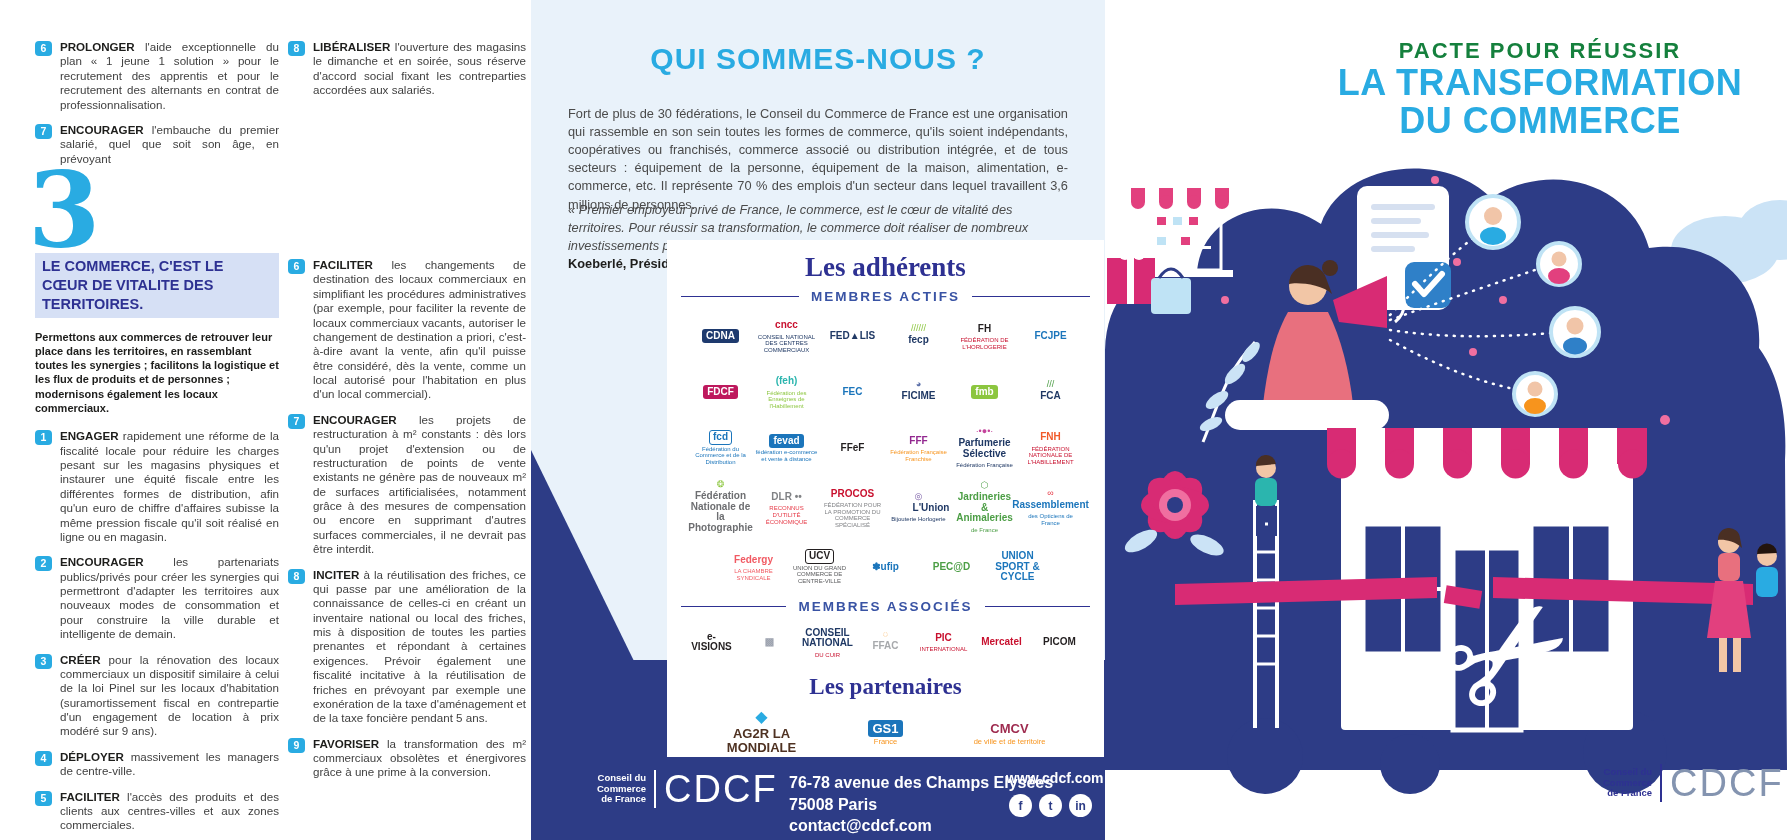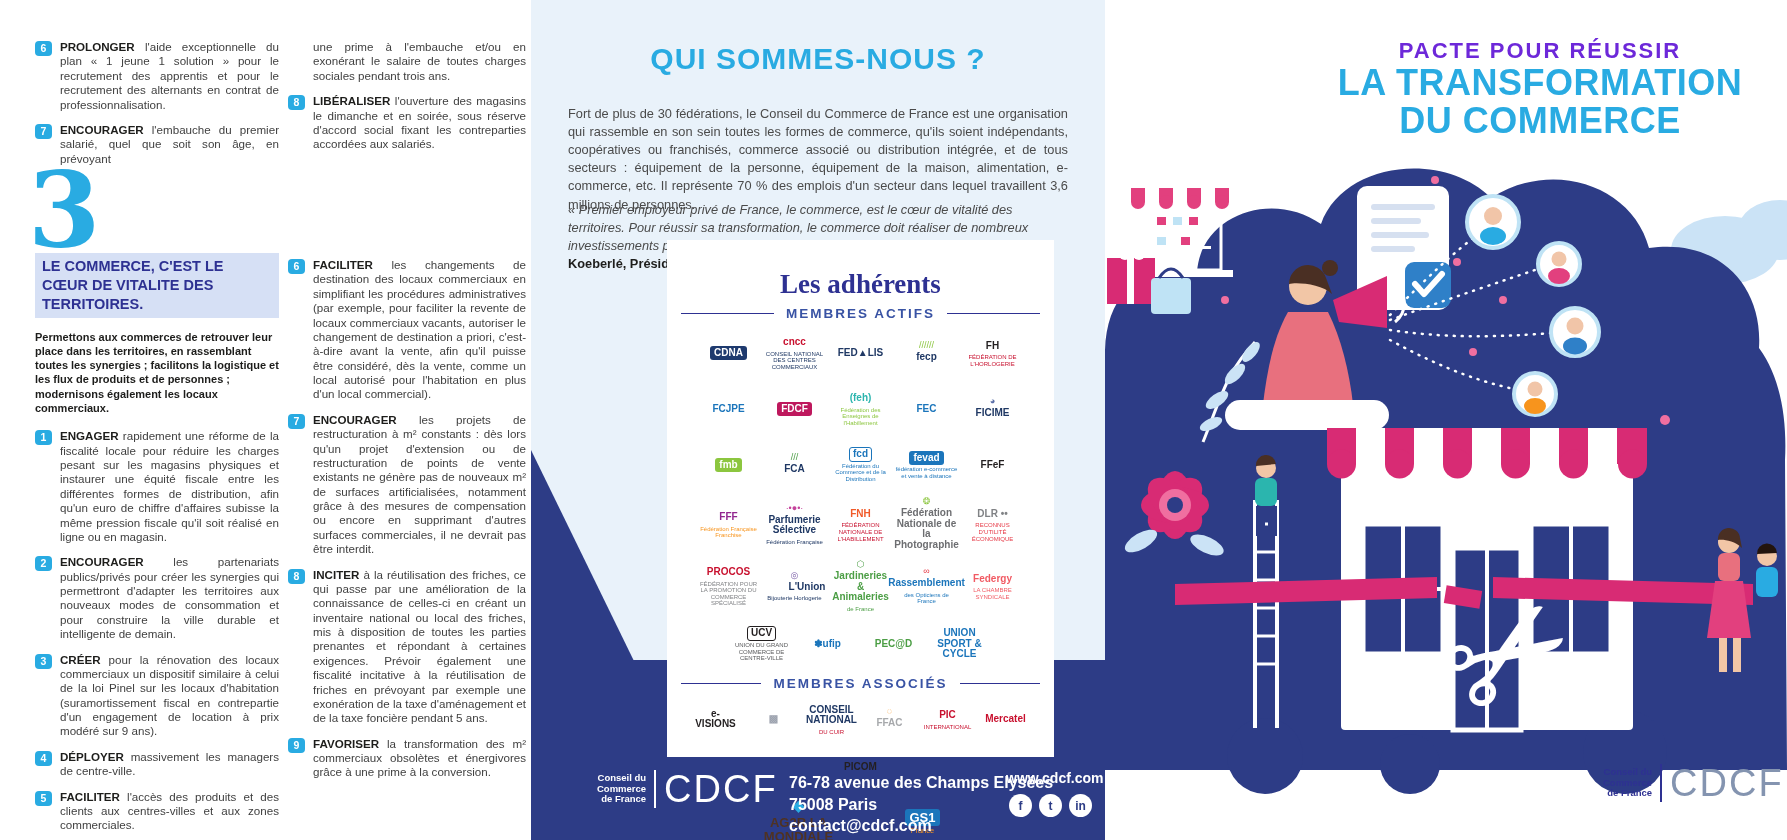--- a/index.html
+++ b/index.html
@@ -25,22 +25,22 @@
   .mid-title{position:absolute;left:0;top:42px;width:574px;text-align:center;color:#29ABE2;
              font-weight:800;font-size:30px;letter-spacing:1px;}
   .mid-par{position:absolute;left:37px;top:92px;width:500px;font-size:12.8px;line-height:1.42;
            color:#4a4a4a;text-align:justify;}
   .mid-quote{position:absolute;left:37px;top:188px;width:502px;font-size:12.8px;line-height:1.42;color:#4a4a4a;}
   .mid-quote b{color:#1d1d1b;}
   .wedge{position:absolute;left:0;top:450px;width:137px;height:390px;background:#2D3C86;
          clip-path:polygon(0 0,100% 72%,100% 100%,0 100%);}
   .mid-footer-band{position:absolute;left:0;top:660px;width:574px;height:180px;background:#2D3C86;}
   
-  .card{position:absolute;left:136px;top:240px;width:387px;height:517px;background:#fff;z-index:2;
-        box-sizing:border-box;padding:27px 14px 8px;}
+  .card{position:absolute;left:136px;top:240px;width:437px;height:517px;background:#fff;z-index:2;
+        box-sizing:border-box;padding:10px 14px 8px;}
   .serif-title{font-family:"Liberation Serif",serif;font-weight:700;color:#2E3192;text-align:center;}
   .adh{font-size:27px;margin:2px 0 6px;}
   .part{font-size:23px;margin:6px 0 4px;}
   .divider{display:flex;align-items:center;gap:12px;color:#3953A4;font-weight:700;font-size:13.5px;
            letter-spacing:2px;margin:2px 0 6px;}
   .divider::before,.divider::after{content:"";flex:1;height:1.5px;background:#2E3192;}
   .logo-grid{display:flex;flex-wrap:wrap;justify-content:center;}
   .chip{width:62px;margin:2px 2px 6px;min-height:48px;display:flex;flex-direction:column;align-items:center;
         justify-content:center;text-align:center;}
   .chip-top{font-size:9px;line-height:1;}
@@ -61,21 +61,21 @@
   #mid-logo .cdcf-bar{background:#fff;}
   #mid-logo .cdcf-big{color:#fff;}
   .mid-address{position:absolute;left:258px;top:772px;color:#fff;font-weight:700;font-size:16px;line-height:1.35;z-index:3;}
   .mid-web{position:absolute;left:475px;top:770px;color:#fff;font-weight:800;font-size:14px;z-index:3;}
   .socials{position:absolute;left:478px;top:794px;display:flex;gap:7px;z-index:3;}
   .soc{width:23px;height:23px;border-radius:50%;background:#fff;color:#2D3C86;font-weight:800;
        font-size:12px;display:flex;align-items:center;justify-content:center;}
   
   #panel-right{position:absolute;left:1105px;top:0;width:682px;height:840px;background:#fff;}
   .rt-titles{position:absolute;left:225px;top:38px;width:420px;text-align:center;z-index:4;}
-  .rt-kicker{color:#6d28d9;font-weight:700;font-size:22px;letter-spacing:2px;}
+  .rt-kicker{color:#15803d;font-weight:700;font-size:22px;letter-spacing:2px;}
   .rt-main{color:#29ABE2;font-weight:800;font-size:36px;line-height:1.06;letter-spacing:.5px;}
   #rt-logo{position:absolute;left:498px;top:764px;color:#2E3192;z-index:4;}
   #rt-logo .cdcf-bar{background:#2E3192;}
   #rt-logo .cdcf-big{color:#8494B0;}
   svg text{font-family:"DejaVu Sans",sans-serif;}
 </style>
 </head>
 <body>
 
 <div id="page">
@@ -88,24 +88,20 @@
           <span class="verb">PROLONGER</span><span> l'aide exceptionnelle du plan « 1 jeune 1 solution » pour le recrutement des apprentis et pour le recrutement des alternants en contrat de professionnalisation.</span>
         </div>
 
         <div class="item">
           <span class="badge">7</span>
           <span class="verb">ENCOURAGER</span><span> l'embauche du premier salarié, quel que soit son âge, en prévoyant</span>
         </div>
       </div>
     <div class="col" style="left:288px;top:40px;width:238px;">
 
-        <div class="item">
-          
-          <span class="verb"></span><span>une prime à l'embauche et/ou en exonérant le salaire de toutes charges sociales pendant trois ans.</span>
-        </div>
 
         <div class="item">
           <span class="badge">8</span>
           <span class="verb">LIBÉRALISER</span><span> l'ouverture des magasins le dimanche et en soirée, sous réserve d'accord social fixant les contreparties accordées aux salariés.</span>
         </div>
       </div>
 
     <div class="sec3">
       <div class="sec3-num">3</div>
       <div class="sec3-titles">
@@ -396,20 +392,21 @@
             <span class="chip-main" style="color: rgb(200, 16, 46);">Mercatel</span>
 
           </div>
 
           <div class="chip">
 
             <span class="chip-main" style="color: rgb(35, 31, 32);">PICOM</span>
 
           </div>
         </div>
+      <div class="serif-title part">Les partenaires</div>
       <div class="logo-grid partners">
 
           <div class="chip">
             <span class="chip-top" style="color: rgb(41, 171, 226);">◆</span>
             <span class="chip-main" style="color: rgb(79, 50, 34);">AG2R LA MONDIALE</span>
 
           </div>
 
           <div class="chip">
 

